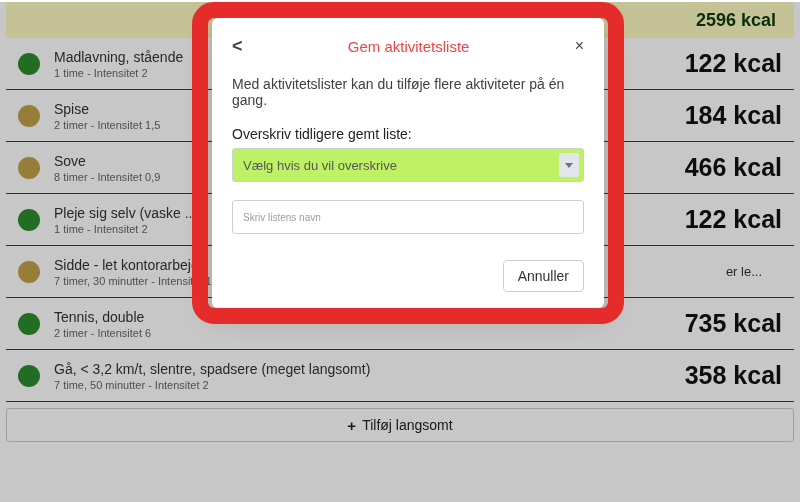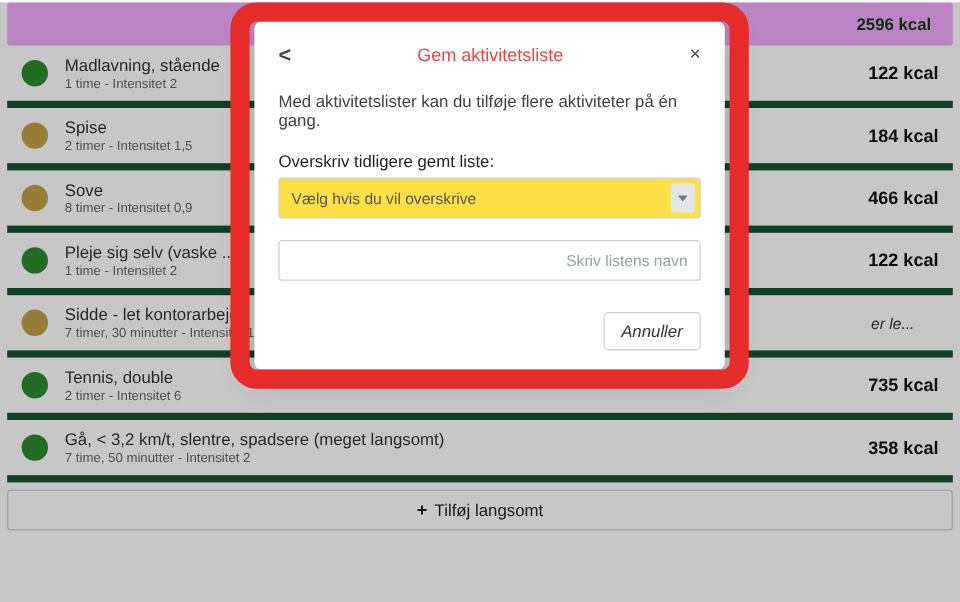--- a/index.html
+++ b/index.html
@@ -4,54 +4,54 @@
 <style>
   * { box-sizing: border-box; margin: 0; padding: 0; }
   html, body { width: 800px; height: 502px; overflow: hidden; font-family: -apple-system, "Helvetica Neue", Arial, sans-serif; background:#fff; }
 
   .page { width:800px; height:502px; position:relative; }
 
   
   .dim { position:absolute; inset:0; background:rgba(0,0,0,0.22); z-index:10; pointer-events:none;}
 
   
-  .total-bar { background:#f0abfc; color:#0d3b0d; height:36px; display:flex; align-items:center; justify-content:flex-end; padding:0 18px; font-weight:700; font-size:14px; border-radius:2px; margin:2px 6px 0 6px;}
+  .total-bar { background:#fef9c3; color:#0d3b0d; height:36px; display:flex; align-items:center; justify-content:flex-end; padding:0 18px; font-weight:700; font-size:18px; border-radius:2px; margin:2px 6px 0 6px;}
   .total-bar span { color:#0d3b0d; }
 
   .list { margin:0 6px; }
-  .row { display:flex; align-items:center; border-bottom:6px solid #14532d; padding:8px 12px 8px 8px; height:52px; }
+  .row { display:flex; align-items:center; border-bottom:1px solid #14532d; padding:8px 12px 8px 8px; height:52px; }
   .dot { width:22px; height:22px; border-radius:50%; margin-right:14px; margin-left:4px; flex:0 0 auto;}
   .dot.green { background:#2e8b2e; }
   .dot.olive { background:#c0a24a; }
   .info { flex:1 1 auto; overflow:hidden; }
   .title { font-size:14px; color:#333; white-space:nowrap; overflow:hidden; text-overflow:ellipsis; }
   .sub { font-size:11px; color:#666; margin-top:2px;}
-  .extra { font-size:13px; color:#333; margin-right:20px; white-space:nowrap; overflow:hidden; text-overflow:ellipsis; max-width:40px;font-style:italic;}
-  .kcal { font-size:15px; font-weight:700; color:#111; white-space:nowrap; }
+  .extra { font-size:13px; color:#333; margin-right:20px; white-space:nowrap; overflow:hidden; text-overflow:ellipsis; max-width:40px;}
+  .kcal { font-size:25px; font-weight:700; color:#111; white-space:nowrap; }
 
   .add-row { margin:6px 6px 0 6px; border:1px solid #ccc; border-radius:3px; height:34px; display:flex; align-items:center; justify-content:center; font-size:14px; color:#222; gap:6px; cursor:pointer;}
   .plus { font-weight:700; font-size:15px; }
 
   
   .highlight { position:absolute; z-index:30; border:16px solid #e62b2b; border-radius:22px; pointer-events:none; }
 
   
   .modal { position:absolute; z-index:20; background:#fff; border-radius:6px; left:212px; top:16px; width:392px; padding:14px 20px 16px 20px; box-shadow:0 8px 30px rgba(0,0,0,0.2);}
   .modal-head { display:flex; align-items:center; justify-content:space-between; height:28px; }
   .back { font-size:18px; color:#444; cursor:pointer; font-weight:600;}
   .modal-title { font-size:15px; color:#ef4444; }
   .close { font-size:16px; color:#444; cursor:pointer; }
   .modal-desc { font-size:14px; color:#404040; margin:16px 0 18px 0; }
   .label { font-size:14px; color:#222; margin-bottom:6px;}
-  .select { position:relative; width:100%; height:34px; background:#fde047; border:1px solid #ccd0d4; border-radius:3px; display:flex; align-items:center; padding:0 10px; color:#555; font-size:13px; cursor:pointer; margin-bottom:18px;}
+  .select { position:relative; width:100%; height:34px; background:#bef264; border:1px solid #ccd0d4; border-radius:3px; display:flex; align-items:center; padding:0 10px; color:#555; font-size:13px; cursor:pointer; margin-bottom:18px;}
   .select .caret { position:absolute; right:4px; top:4px; bottom:4px; width:20px; background:#e2e6ea; border-radius:2px; display:flex; align-items:center; justify-content:center;}
   .select .caret::after { content:""; border-left:4px solid transparent; border-right:4px solid transparent; border-top:5px solid #6a7684; }
-  .text-input { width:100%; height:34px; border:1px solid #ccd0d4; border-radius:3px; padding:0 10px; font-size:13px; color:#333; outline:none;text-align:right; }
+  .text-input { width:100%; height:34px; border:1px solid #ccd0d4; border-radius:3px; padding:0 10px; font-size:10px; color:#333; outline:none; }
   .text-input::placeholder{ color:#9aa0a6; }
-  .modal-actions { display:flex; justify-content:flex-end; gap:10px; margin-top:26px;font-style:italic;}
+  .modal-actions { display:flex; justify-content:flex-end; gap:10px; margin-top:26px;}
   .btn { height:32px; padding:0 14px; border-radius:4px; font-size:14px; cursor:pointer; display:inline-flex; align-items:center; border:1px solid transparent;}
   .btn-default { background:#fff; border-color:#ccd0d4; color:#333;}
   .btn-primary { background:#30a84a; color:#fff; }
 </style>
 </head>
 <body>
 <div class="page">
 
   <div class="total-bar">
     <span>2596 kcal</span>

